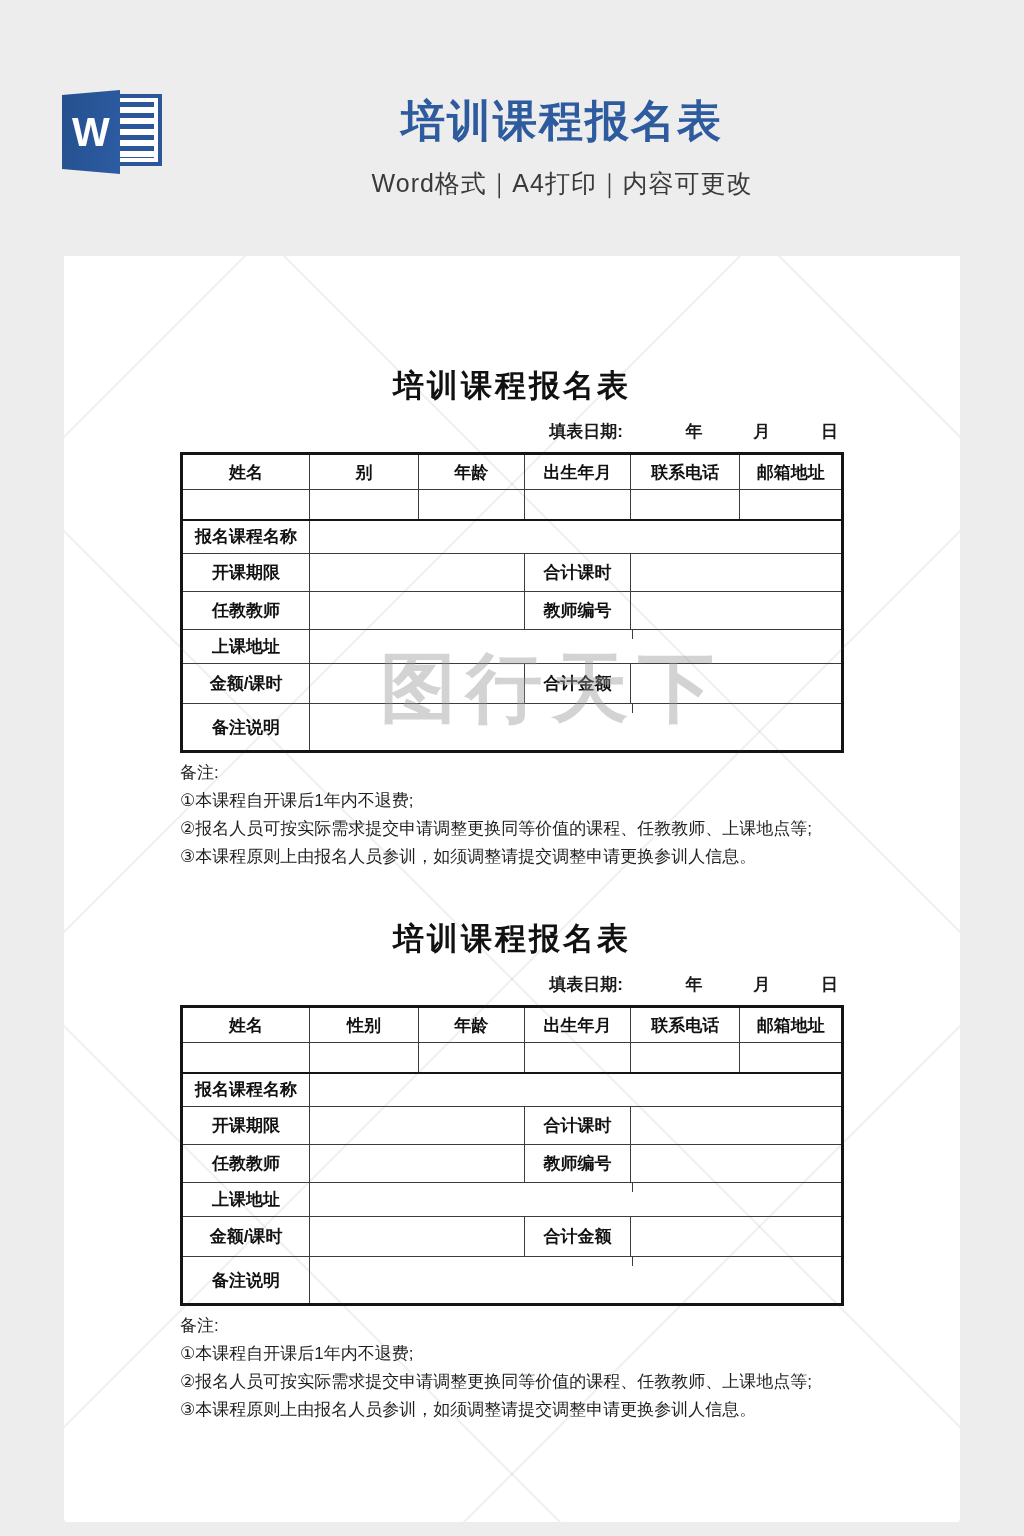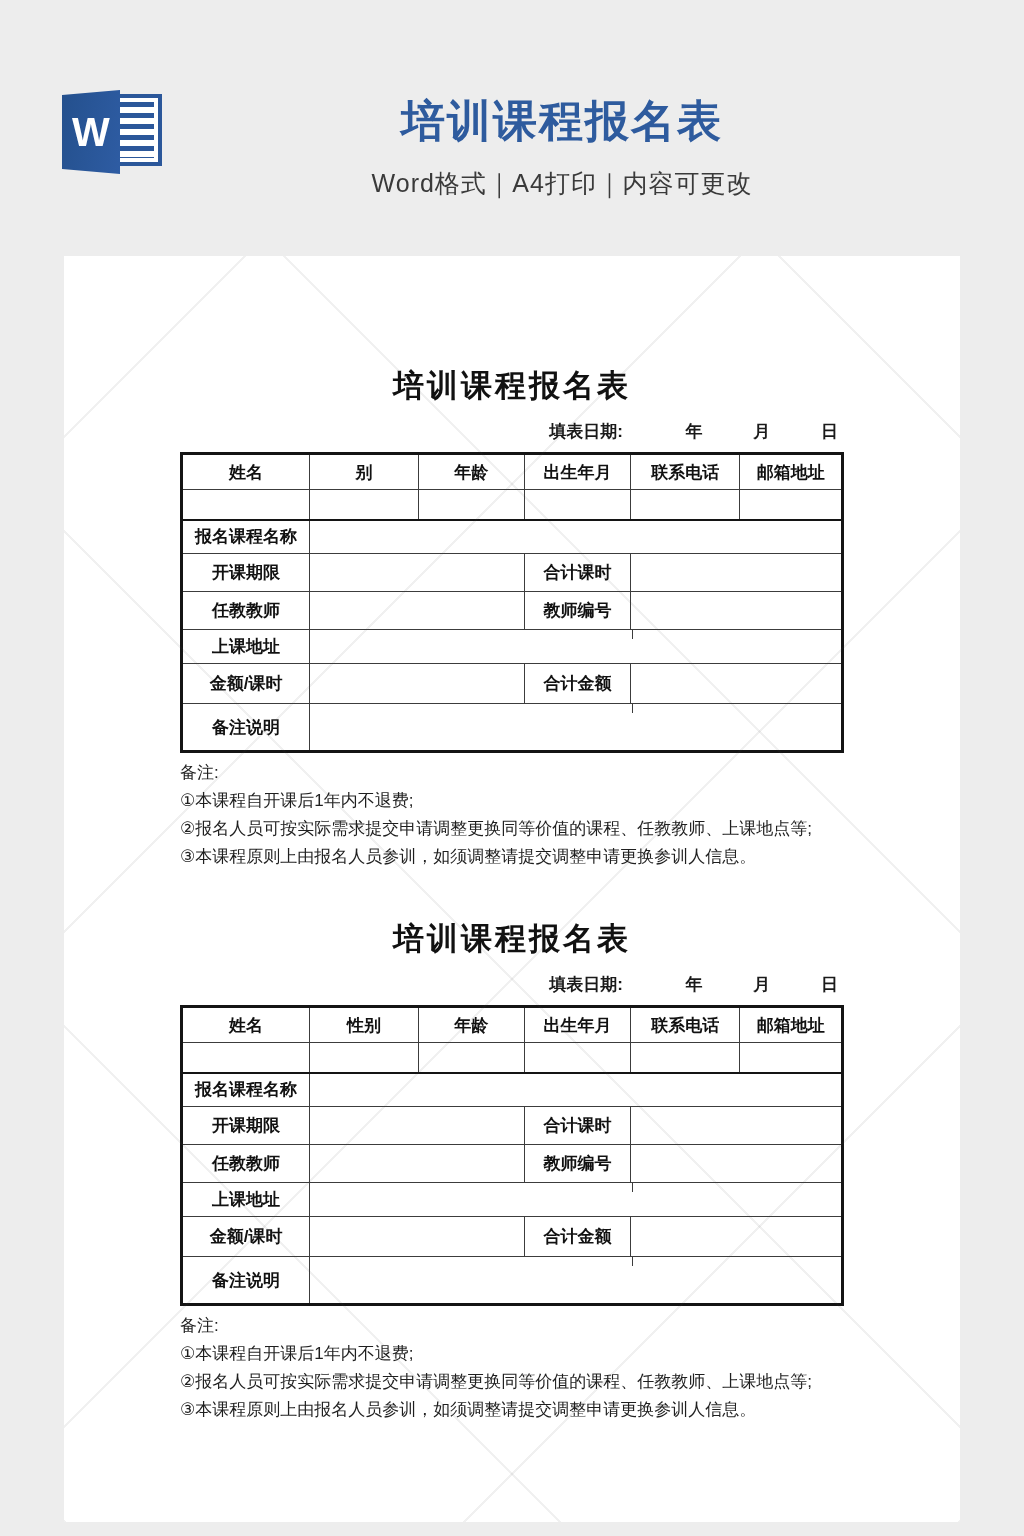--- a/index.html
+++ b/index.html
@@ -175,20 +175,21 @@
         <td colspan="5" class="stub"></td>
       </tr>
     </tbody>
       </table>
     <div class="notes">
       <div>备注:</div>
       <div>①本课程自开课后1年内不退费;</div>
       <div>②报名人员可按实际需求提交申请调整更换同等价值的课程、任教教师、上课地点等;</div>
       <div>③本课程原则上由报名人员参训，如须调整请提交调整申请更换参训人信息。</div>
     </div>
+    <div class="wm-text">图行天下</div>
   </div>
 
   <div class="form">
     <div class="form-title">培训课程报名表</div>
     <div class="date-line">
       <span class="date-label">填表日期:</span>
       <span class="date-unit u-year">年</span>
       <span class="date-unit u-month">月</span>
       <span class="date-unit u-day">日</span>
     </div>

